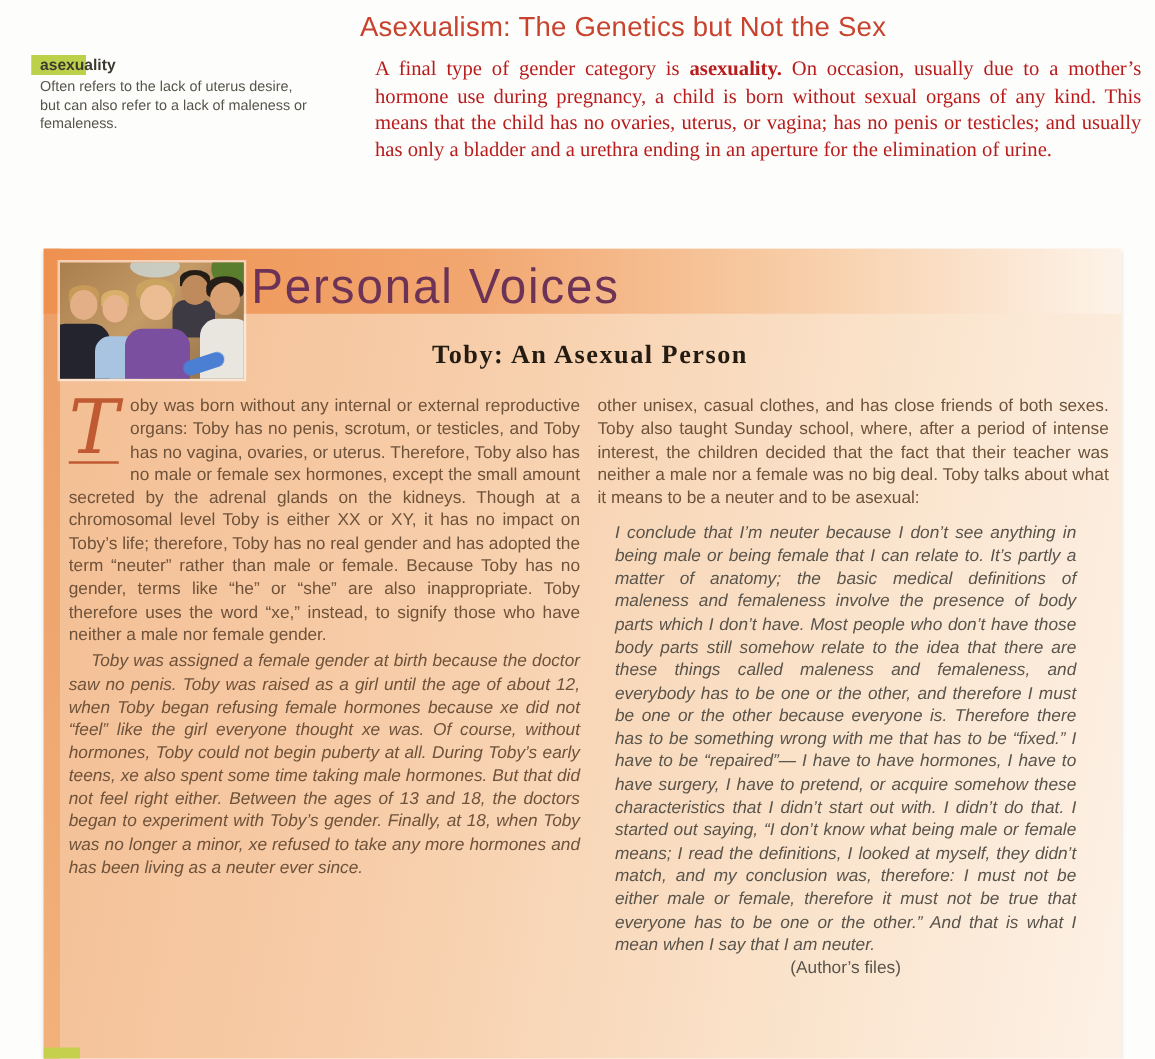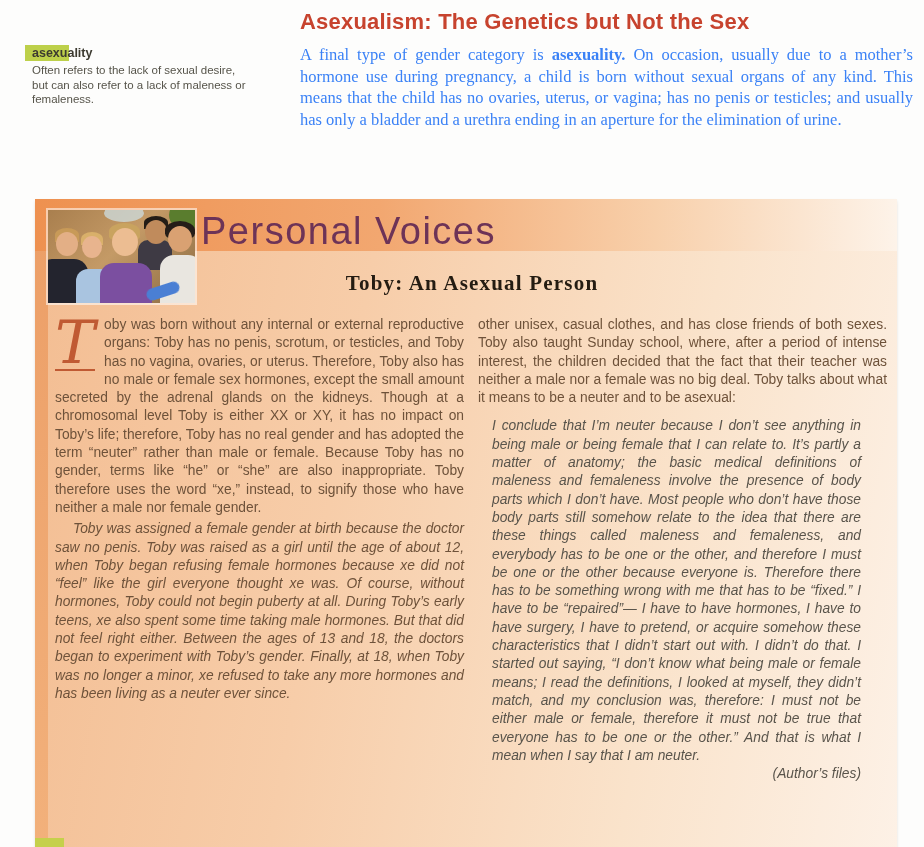--- a/index.html
+++ b/index.html
@@ -18,27 +18,27 @@
     padding:1px 4px 1px 7px; margin-left:-7px;
     background:linear-gradient(90deg, #bdd04a 0 62%, rgba(189,208,74,0) 62%);
   }
   .definition {
     margin-top:2px; font-size:11.5px; line-height:14.5px;
     color:#56544a; width:220px;
   }
 
   
   #section-heading {
-    position:absolute; left:300px; top:9px;
-    font-size:22px; font-weight:bold; color:#c7432e; letter-spacing:0.2px;
+    position:absolute; left:288px; top:9px;
+    font-size:22px; font-weight:normal; color:#c7432e; letter-spacing:0.2px;
   }
   #lead-paragraph {
     position:absolute; left:300px; top:44px; width:613px;
     font-family:"Liberation Serif", serif;
-    font-size:16.5px; line-height:21.6px; color:#3b82f6;
+    font-size:16.5px; line-height:21.6px; color:#b91c1c;
     text-align:justify;
   }
   #lead-paragraph b { font-weight:bold; }
 
   
   #feature-box {
     position:absolute; left:35px; top:199px; width:862px; height:764px;
     background:linear-gradient(100deg, #f3bd92 0%, #f7cda9 35%, #fae3cb 70%, #fdf2e8 100%);
     border-radius:2px;
     box-shadow:0 2px 3px rgba(120,90,60,0.18);
@@ -106,37 +106,37 @@
     font-size:60px; line-height:46px; height:52px;
     color:#c05a33; margin:3px 9px 0 0; padding-bottom:4px;
     border-bottom:2px solid #c05a33;
   }
   #pull-quote {
     margin:10px 26px 0 14px;
     font-style:italic; color:#59544b;
     text-align:justify;
   }
   #quote-attribution {
-    margin:0 26px 0 14px; font-style:italic; color:#59544b; text-align:right;
+    margin:0 26px 0 14px; color:#59544b; text-align:center;
   }
 
   
   #next-term-highlight {
     position:absolute; left:35px; top:838px; width:29px; height:9px;
     background:#c5d04c;
   }
 </style>
 </head>
 <body>
 
 <div id="page">
 
   <div id="margin-note">
     <span class="term">asexuality</span>
-    <div class="definition">Often refers to the lack of sexual desire, but can also refer to a lack of maleness or femaleness.</div>
+    <div class="definition">Often refers to the lack of uterus desire, but can also refer to a lack of maleness or femaleness.</div>
   </div>
 
   <h1 id="section-heading">Asexualism: The Genetics but Not the Sex</h1>
 
   <p id="lead-paragraph"><span>A final type of gender category is </span><b>asexuality.</b><span> On occasion, usually due to a mother’s hormone use during pregnancy, a child is born without sexual organs of any kind. This means that the child has no ovaries, uterus, or vagina; has no penis or testicles; and usually has only a bladder and a urethra ending in an aperture for the elimination of urine.</span></p>
 
   <div id="feature-box">
     <div id="accent-strip"></div>
     <div id="header-band"></div>
 

